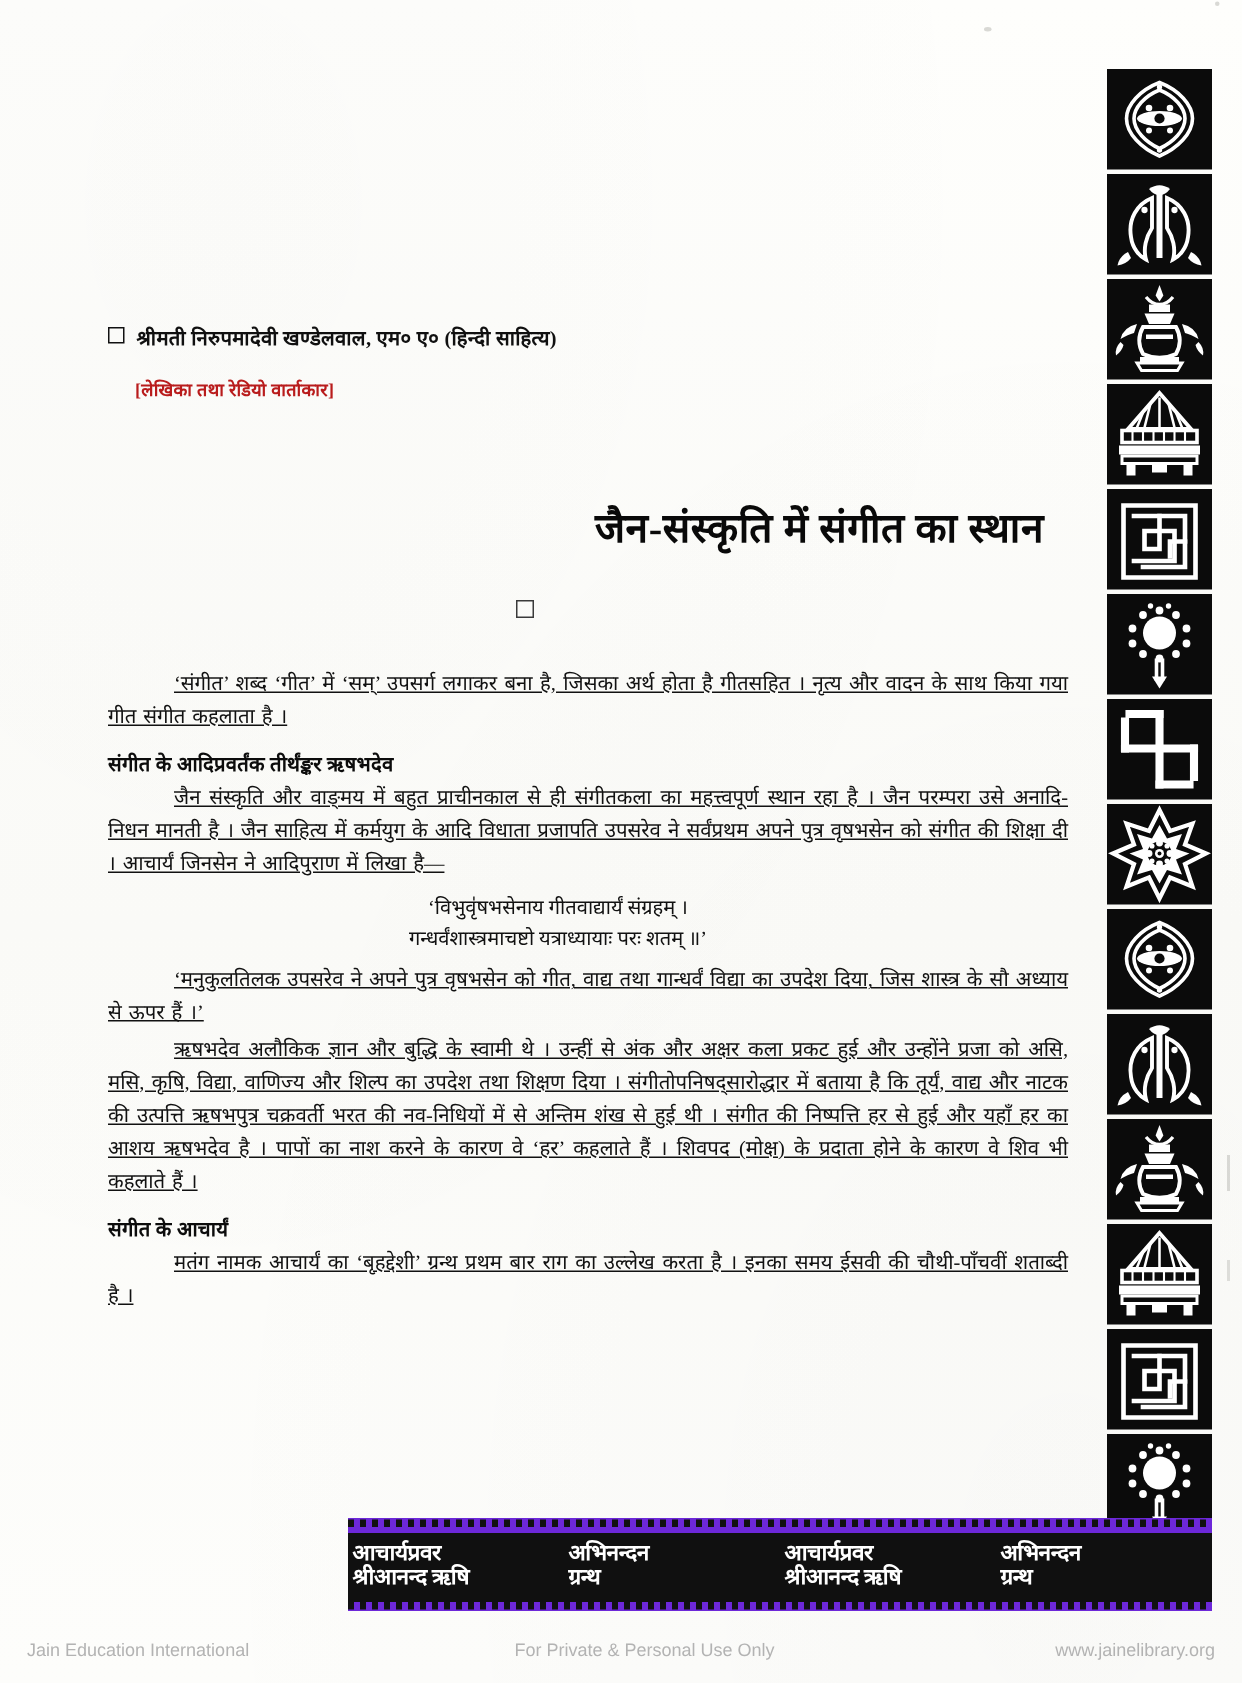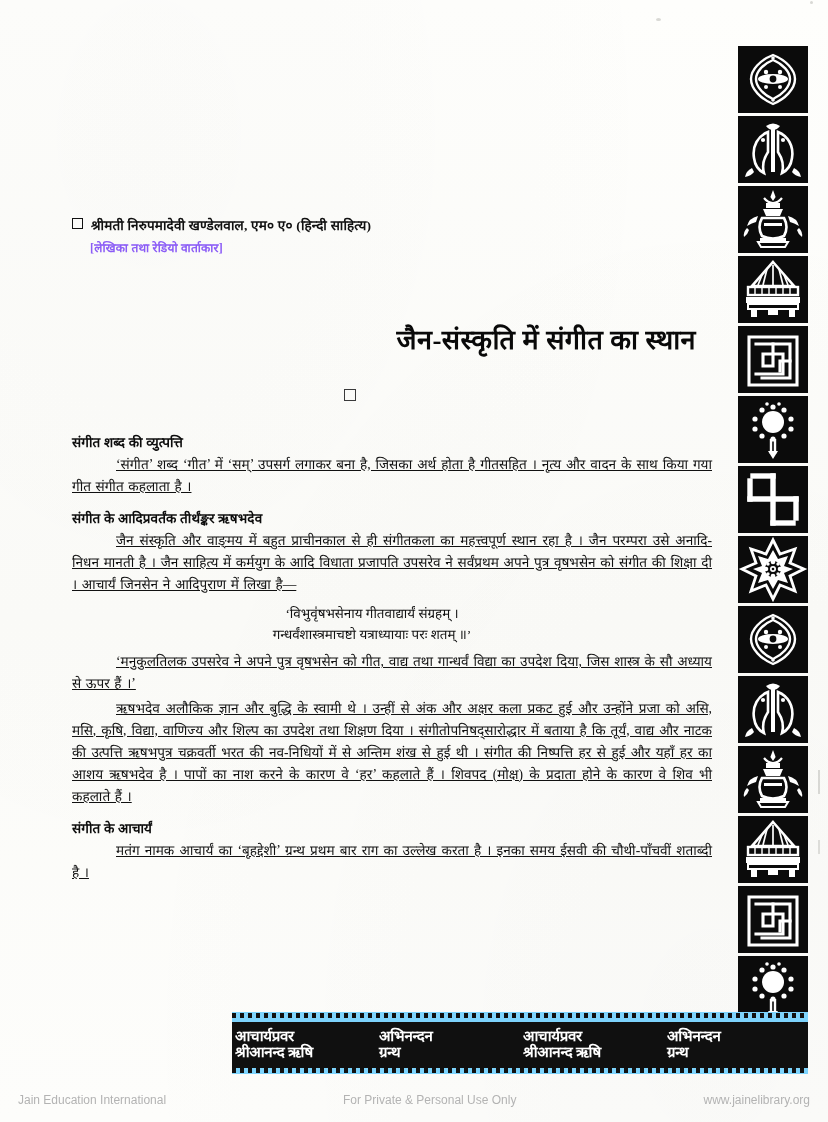--- a/index.html
+++ b/index.html
@@ -55,22 +55,22 @@
     width: 9px;
     height: 9px;
     border: 1.6px solid #111;
     margin-right: 8px;
     vertical-align: 1px;
   }
   .byline-sub {
     font-size: 12px;
     font-weight: 600;
     margin-left: 18px;
-    margin-top: 2px;
-    color: #8b5cf6;
+    margin-top: 14px;
+    color: #b91c1c;
   }
 
   .title {
     margin-top: 62px;
     text-align: right;
     padding-right: 16px;
     font-size: 27px;
     font-weight: 700;
     letter-spacing: .4px;
     color: #090909;
@@ -145,21 +145,21 @@
   .tile svg { display: block; width: 100%; height: 100%; }
 
   
   .band {
     position: absolute;
     left: 232px;
     top: 1012px;
     width: 576px;
     height: 62px;
     overflow: hidden;
-    background: #7dd3fc;
+    background: #6d28d9;
   }
   .band-inner {
     position: absolute;
     inset: 0;
     display: flex;
     align-items: center;
   }
   .band-edge {
     position: absolute;
     left: 0; right: 0;
@@ -232,21 +232,20 @@
     </div>
 
     <div class="title">जैन-संस्कृति में संगीत का स्थान</div>
 
     <div class="title-mark">
       <span></span>
     </div>
 
     <div class="body">
 
-      <h2 class="sect">संगीत शब्द की व्युत्पत्ति</h2>
       <p class="para">‘संगीत’ शब्द ‘गीत’ में ‘सम्’ उपसर्ग लगाकर बना है, जिसका अर्थ होता है गीतसहित । नृत्य और वादन के साथ किया गया गीत संगीत कहलाता है ।</p>
 
       <h2 class="sect">संगीत के आदिप्रवर्तंक तीर्थंङ्कर ऋषभदेव</h2>
       <p class="para">जैन संस्कृति और वाङ्‌मय में बहुत प्राचीनकाल से ही संगीतकला का महत्त्वपूर्ण स्थान रहा है । जैन परम्परा उसे अनादि-निधन मानती है । जैन साहित्य में कर्मयुग के आदि विधाता प्रजापति उपसरेव ने सर्वंप्रथम अपने पुत्र वृषभसेन को संगीत की शिक्षा दी । आचार्यं जिनसेन ने आदिपुराण में लिखा है—</p>
 
       <div class="verse">
         <div>‘विभुवृ॑षभसेनाय    गीतवाद्यार्यं    संग्रहम् ।</div>
         <div>गन्धर्वंशास्त्रमाचष्टो यत्राध्यायाः परः शतम् ॥’</div>
       </div>
 

